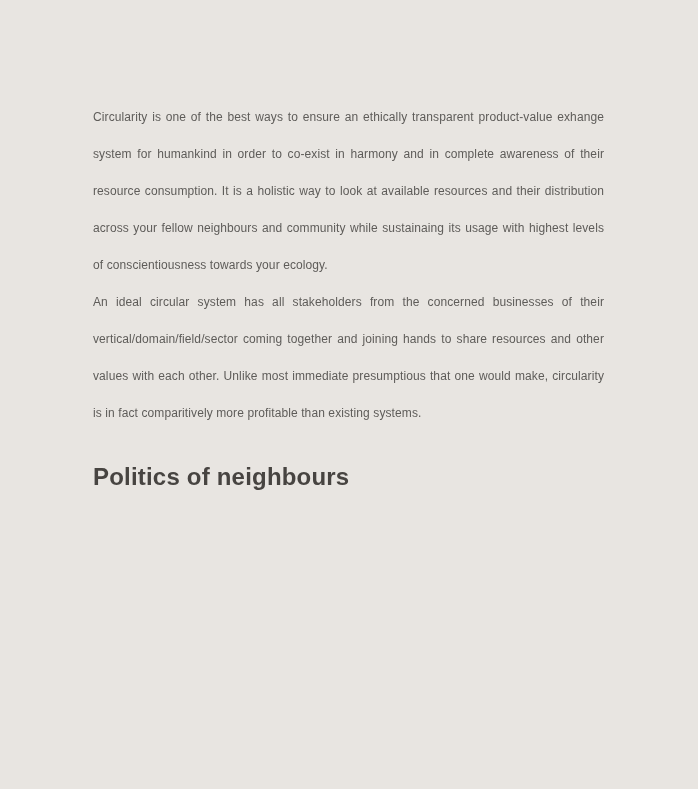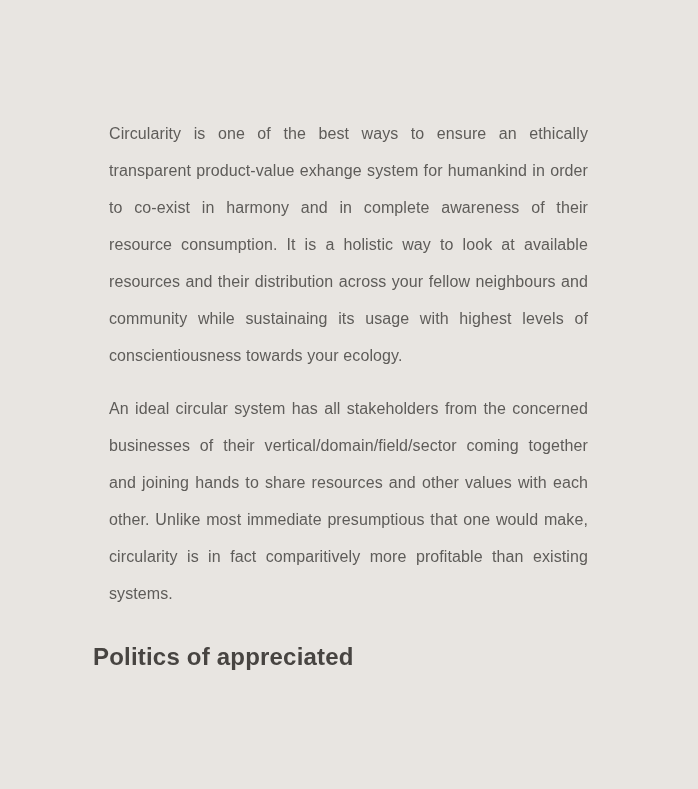--- a/index.html
+++ b/index.html
@@ -17,22 +17,22 @@
     box-sizing: border-box;
     width: 698px;
     height: 789px;
     padding: 99px 94px 0 93px;
     background: #e8e5e1;
   }
   .article {
     width: 511px;
   }
   p.body-text {
-    margin: 16px;
-    font-size: 16px;
+    margin: 0;
+    font-size: 12px;
     line-height: 37px;
     color: #5e5c59;
     text-align: justify;
     letter-spacing: 0.1px;
   }
   h2.section-heading {
     margin: 30px 0 10px 0;
     font-size: 24px;
     line-height: 30px;
     font-weight: 700;
@@ -40,15 +40,15 @@
     letter-spacing: 0.2px;
   }
 </style>
 </head>
 <body>
 
 <div class="page">
   <div class="article">
     <p class="body-text">Circularity is one of the best ways to ensure an ethically transparent product-value exhange system for humankind in order to co-exist in harmony and in complete awareness of their resource consumption. It is a holistic way to look at available resources and their distribution across your fellow neighbours and community while sustainaing its usage with highest levels of conscientiousness towards your ecology.</p>
     <p class="body-text">An ideal circular system has all stakeholders from the concerned businesses of their vertical/domain/field/sector coming together and joining hands to share resources and other values with each other. Unlike most immediate presumptious that one would make, circularity is in fact comparitively more profitable than existing systems.</p>
-    <h2 class="section-heading">Politics of appreciated</h2>
+    <h2 class="section-heading">Politics of neighbours</h2>
   </div>
 </div>
 
 </body></html>

